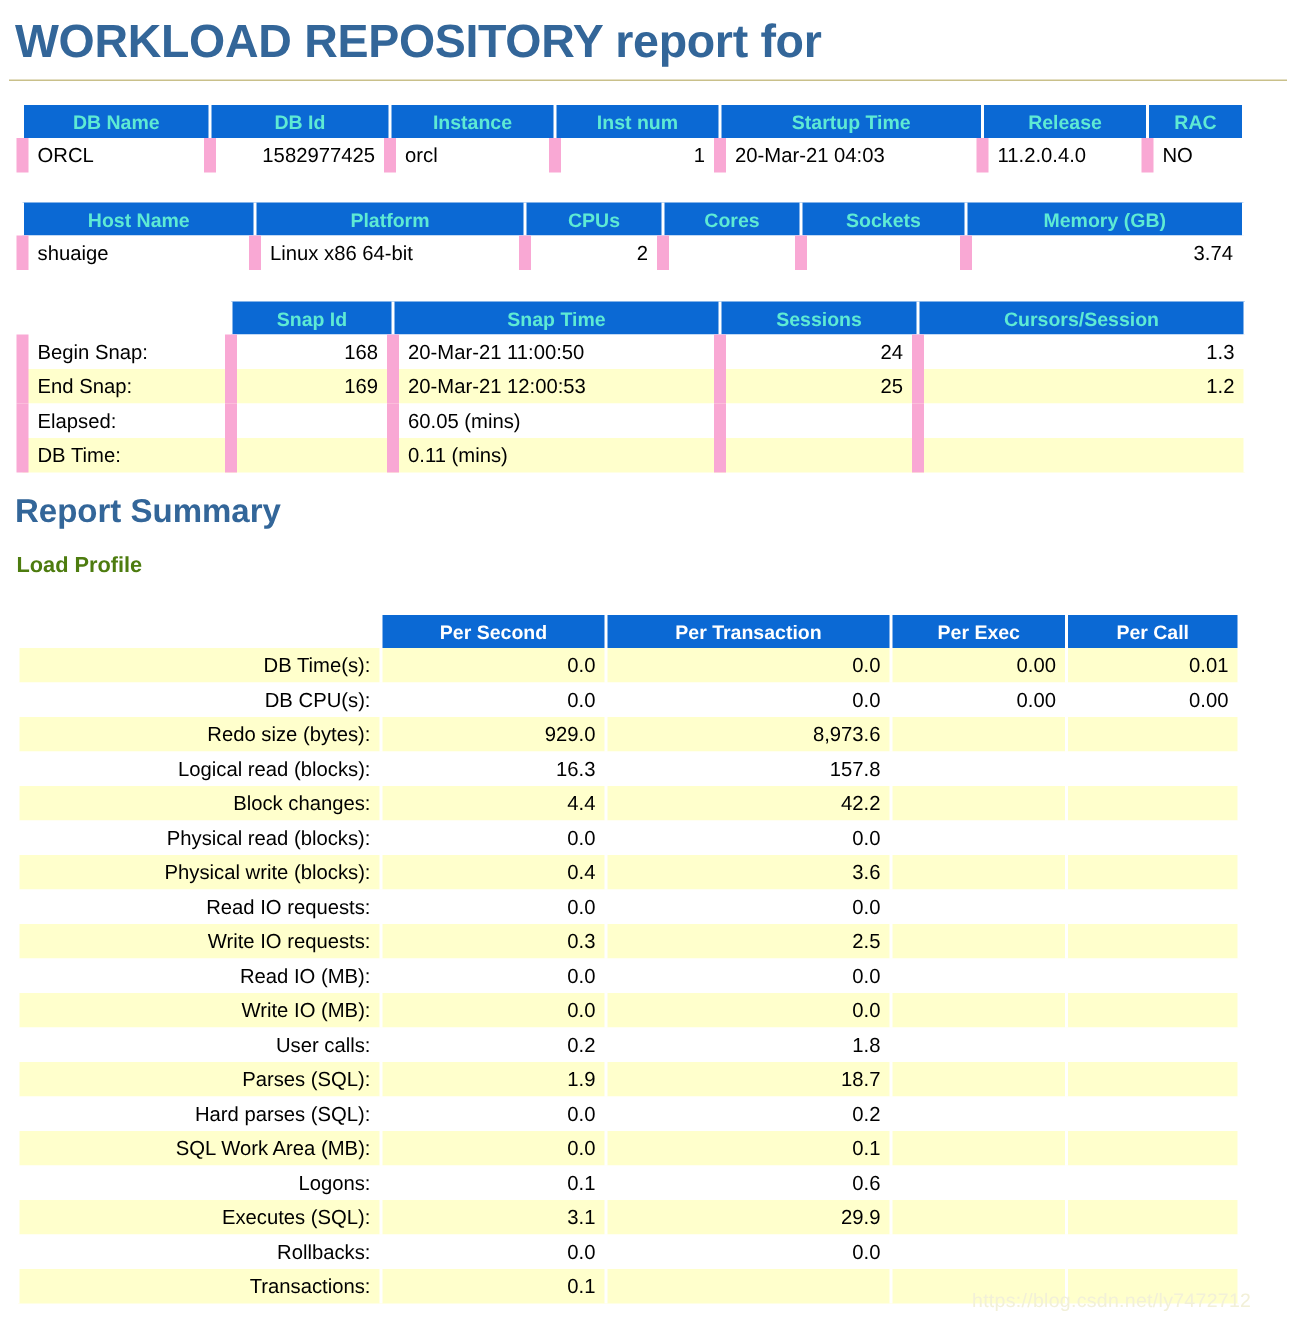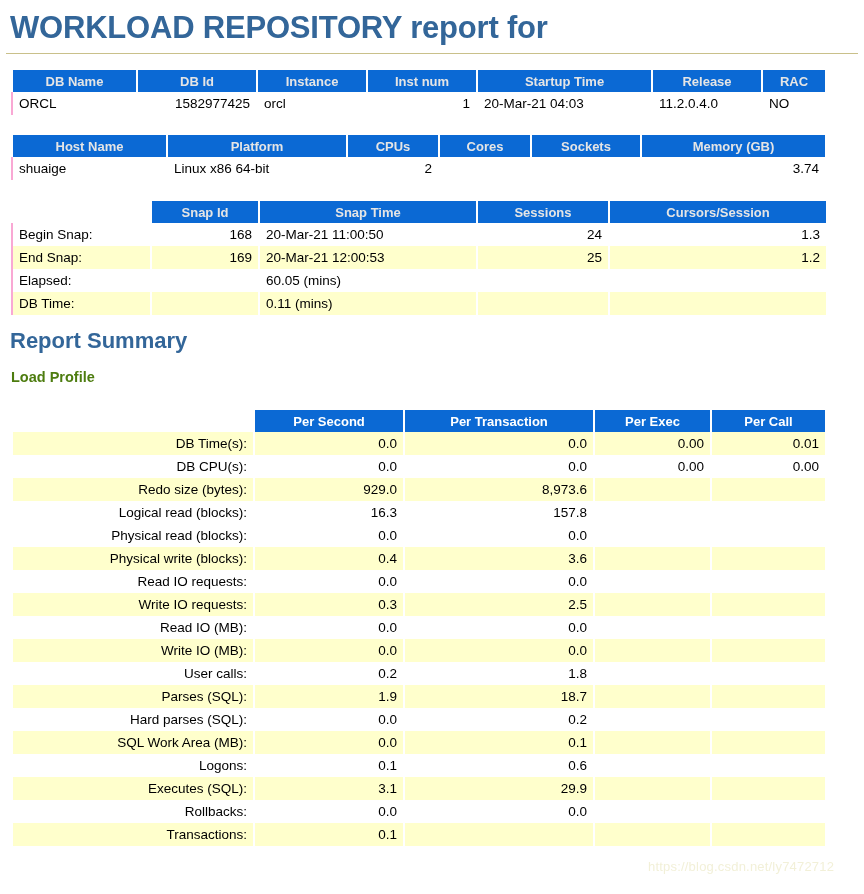--- a/index.html
+++ b/index.html
@@ -36,36 +36,36 @@
 
   
   table.awr {
     border-collapse: collapse;
     border-spacing: 0;
     font-size: 13.5px;
     table-layout: fixed;
   }
   table.awr th {
     background: #0b69d4;
-    color: #e5e5e5;
+    color: #5eead4;
     font-weight: bold;
     font-size: 13px;
     text-align: center;
     padding: 2px 6px;
     height: 18px;
     border-left: 2px solid #ffffff;
     border-right: 2px solid #ffffff;
     white-space: nowrap;
   }
   table.awr td {
     padding: 2px 6px;
     height: 19px;
     white-space: nowrap;
     vertical-align: middle;
-    border-left: 2px solid #f9a8d4;
+    border-left: 8px solid #f9a8d4;
     border-right: 2px solid #ffffff;
   }
   td.num { text-align: right; }
   td.ctr { text-align: left; }
   td.lft { text-align: left; }
   tr.band td { background: #ffffcc; }
   tr.plain td { background: #ffffff; }
 
   .tbl-wrap { padding-left: 11px; }
 
@@ -312,20 +312,27 @@
           <td class="v"></td>
           <td class="v"></td>
         </tr>
         <tr class="plain">
           <td class="lbl">Logical read (blocks):</td>
           <td class="v">16.3</td>
           <td class="v">157.8</td>
           <td class="v"></td>
           <td class="v"></td>
         </tr>
+        <tr class="band">
+          <td class="lbl">Block changes:</td>
+          <td class="v">4.4</td>
+          <td class="v">42.2</td>
+          <td class="v"></td>
+          <td class="v"></td>
+        </tr>
         <tr class="plain">
           <td class="lbl">Physical read (blocks):</td>
           <td class="v">0.0</td>
           <td class="v">0.0</td>
           <td class="v"></td>
           <td class="v"></td>
         </tr>
         <tr class="band">
           <td class="lbl">Physical write (blocks):</td>
           <td class="v">0.4</td>

